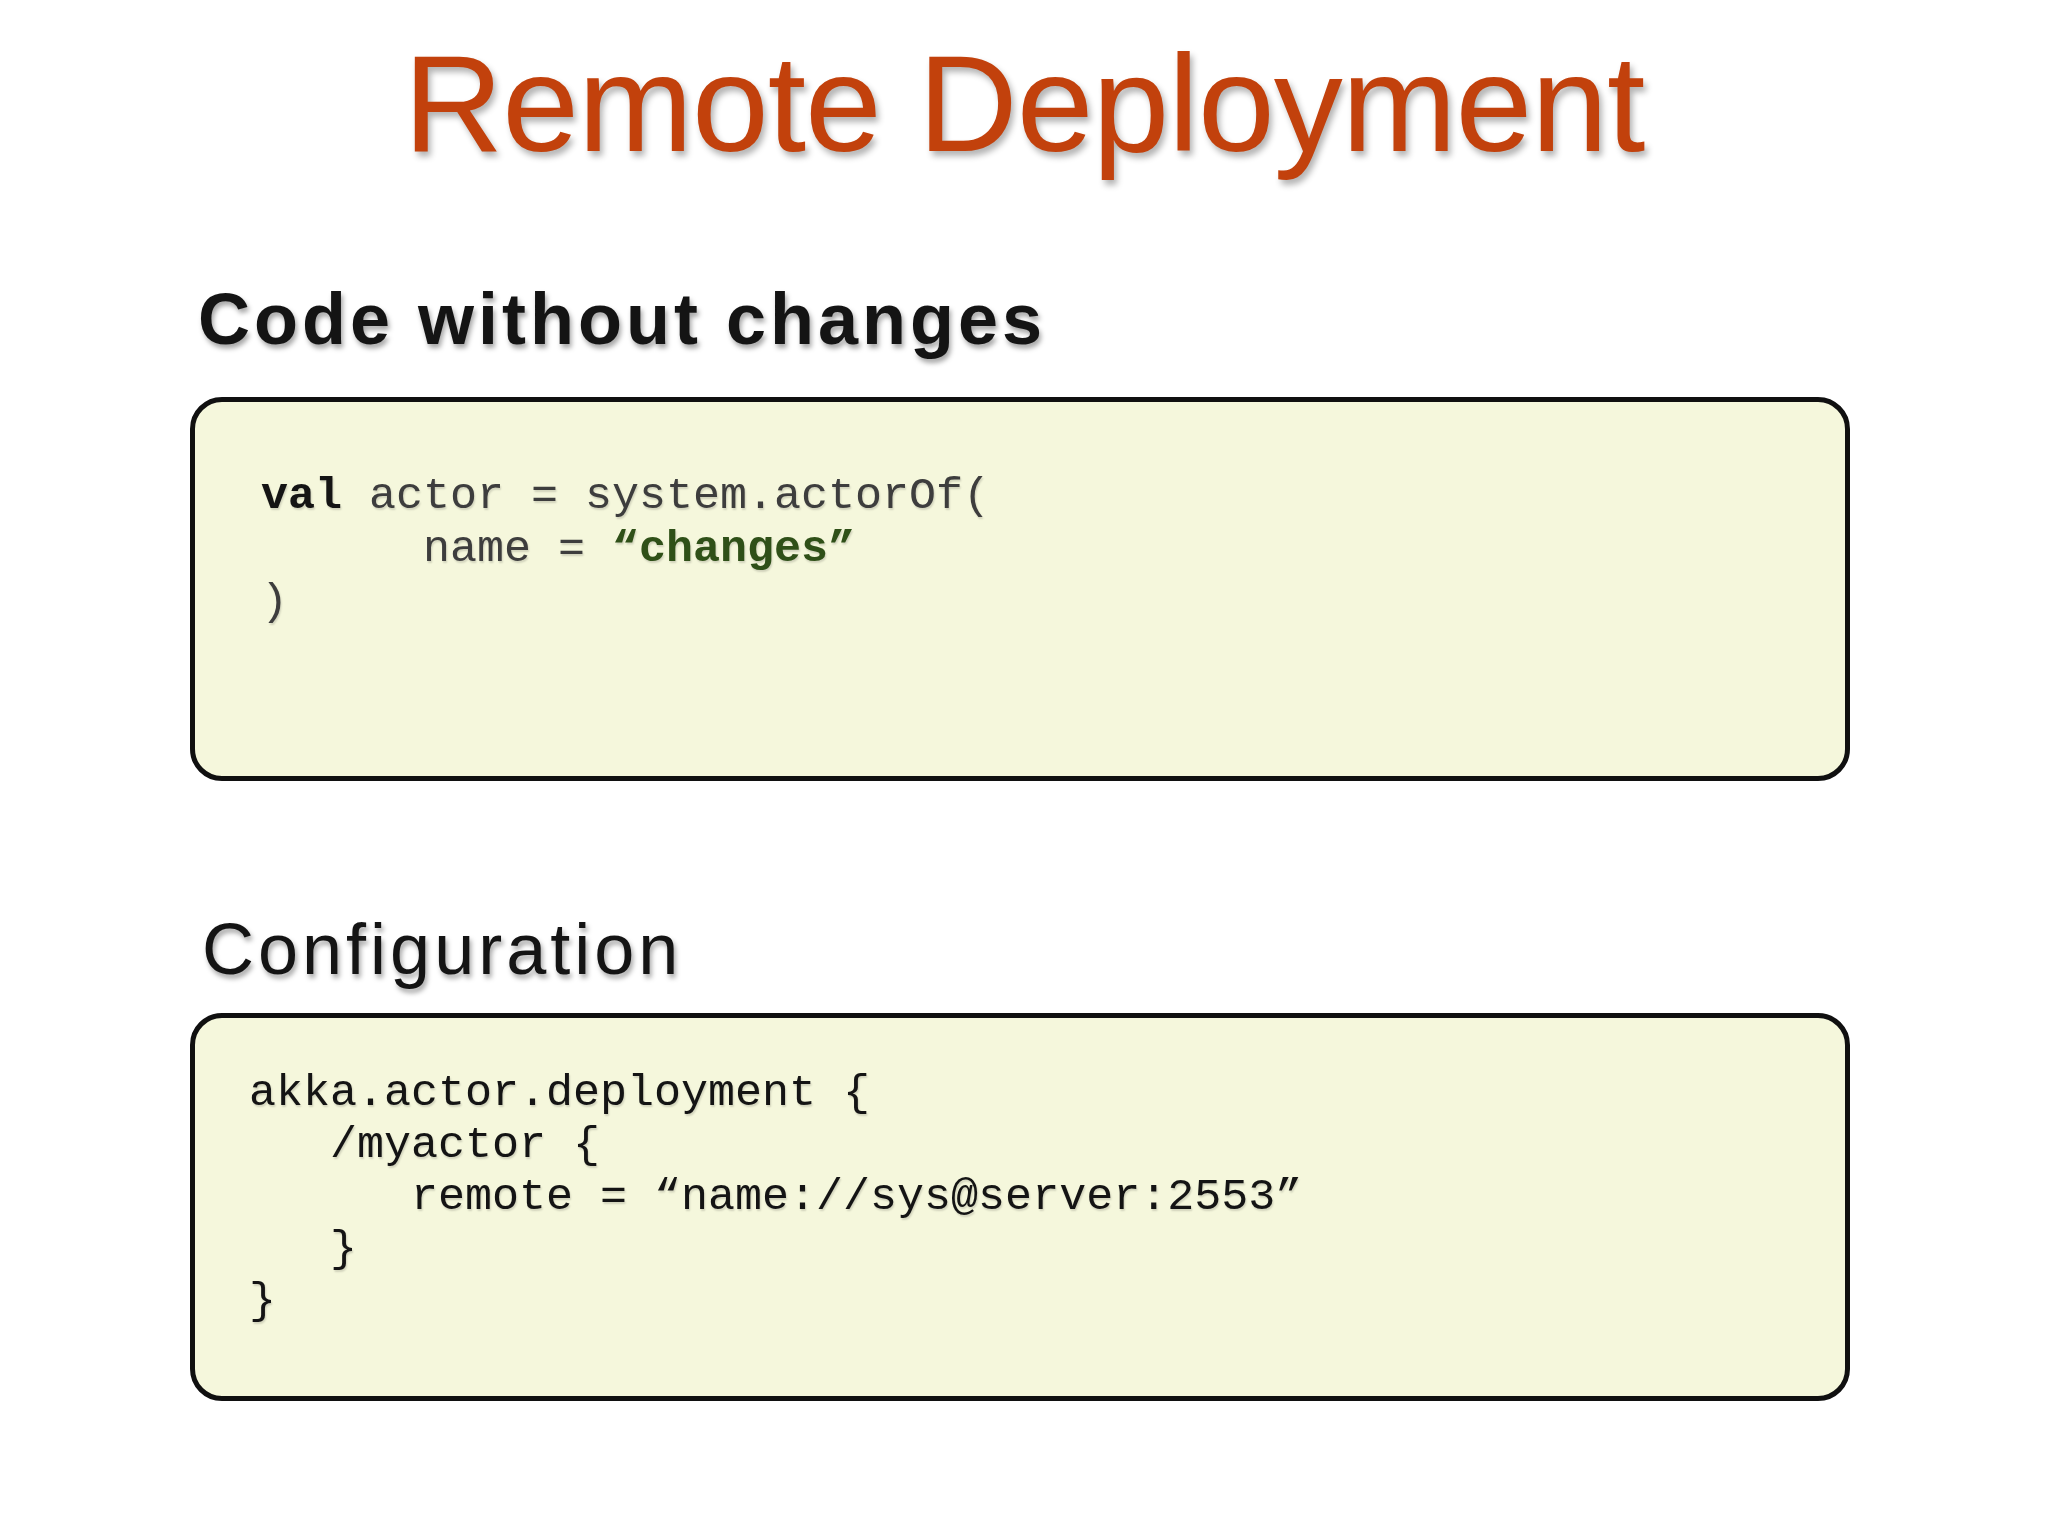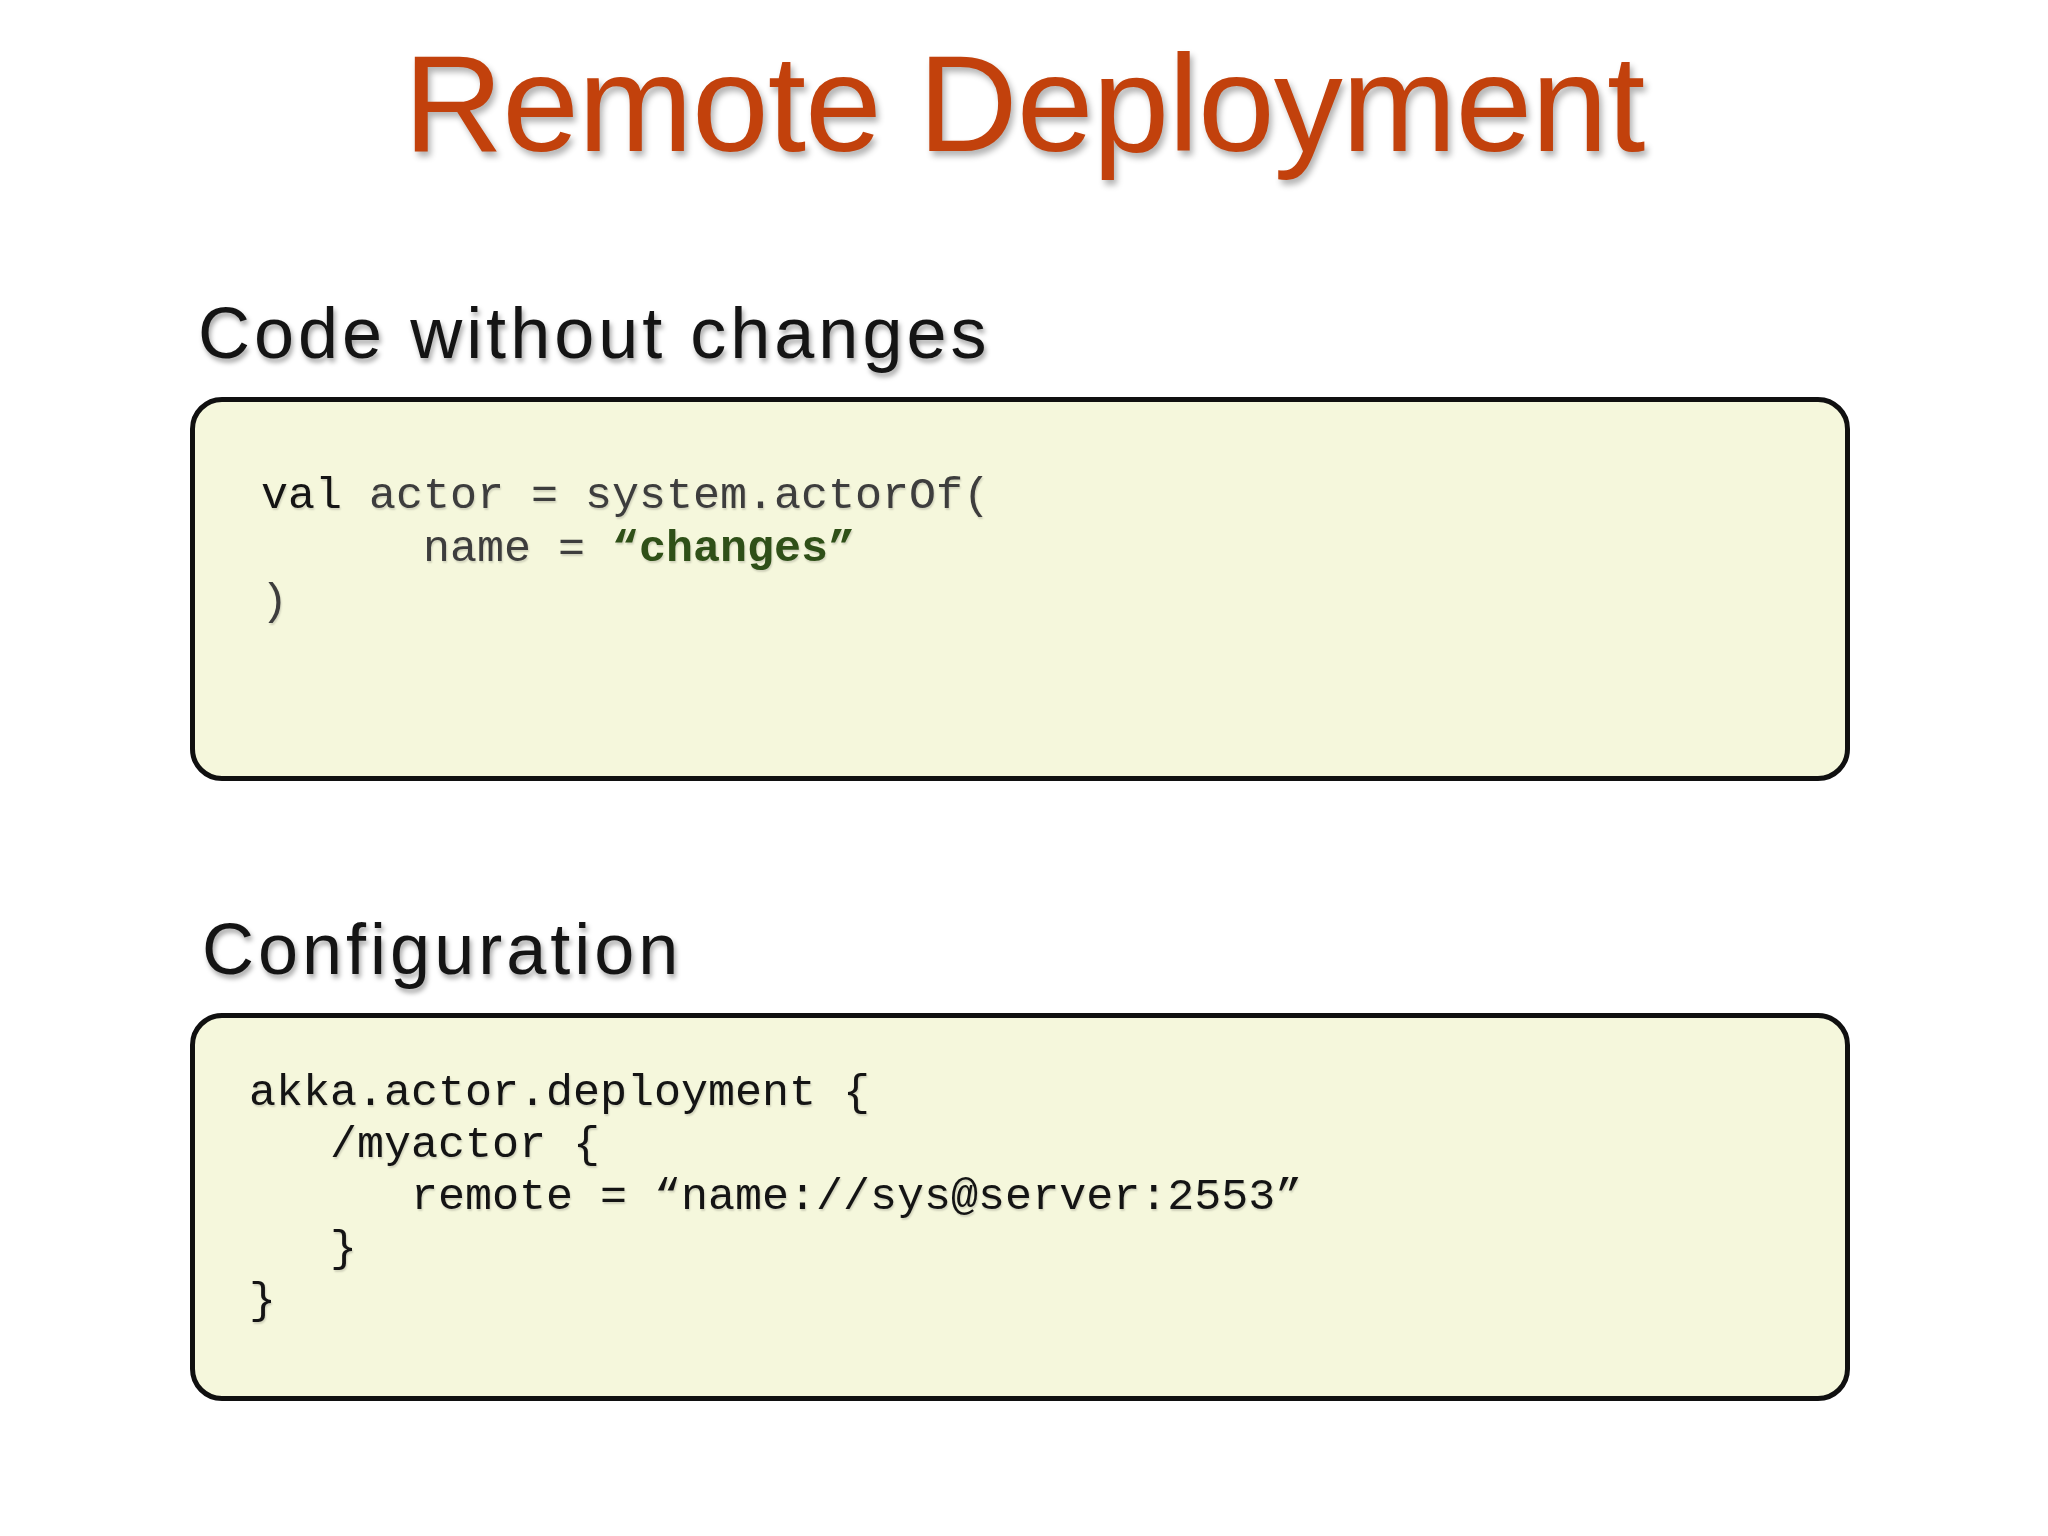--- a/index.html
+++ b/index.html
@@ -27,21 +27,21 @@
   }
 
   .heading {
     position: absolute;
     font-size: 72px;
     line-height: 1.15;
     letter-spacing: 4px;
     color: #141414;
     text-shadow: 2px 4px 5px rgba(0,0,0,0.35);
   }
-  #heading-code   { left: 198px; top: 292px; }
+  #heading-code   { left: 198px; top: 278px; font-weight: bold; }
   #heading-config { left: 202px; top: 908px; }
 
   .codebox {
     position: absolute;
     left: 190px;
     width: 1660px;
     background: #F5F7DC;
     border: 5px solid #101010;
     border-radius: 32px;
     box-sizing: border-box;
@@ -51,21 +51,21 @@
 
   .codeline {
     white-space: pre;
     font-family: "Liberation Mono", "DejaVu Sans Mono", monospace;
     font-size: 45px;
     line-height: 53px;
     text-shadow: 1px 2px 2px rgba(0,0,0,0.15);
   }
   #box-config .codeline { line-height: 52px; }
 
-  .tok-kw    { font-weight: normal; color: #141414; margin-top: 21px; }
+  .tok-kw    { font-weight: bold; color: #141414; margin-top: 21px; }
   .tok-plain { color: #3D3D3D; }
   .tok-type  { font-weight: bold; color: #1F3D93; }
   .tok-str   { font-weight: bold; color: #2F5018; }
   .tok-cfg   { font-weight: normal; color: #141414; }
 </style>
 </head>
 <body>
 
 <div class="slide">
 

